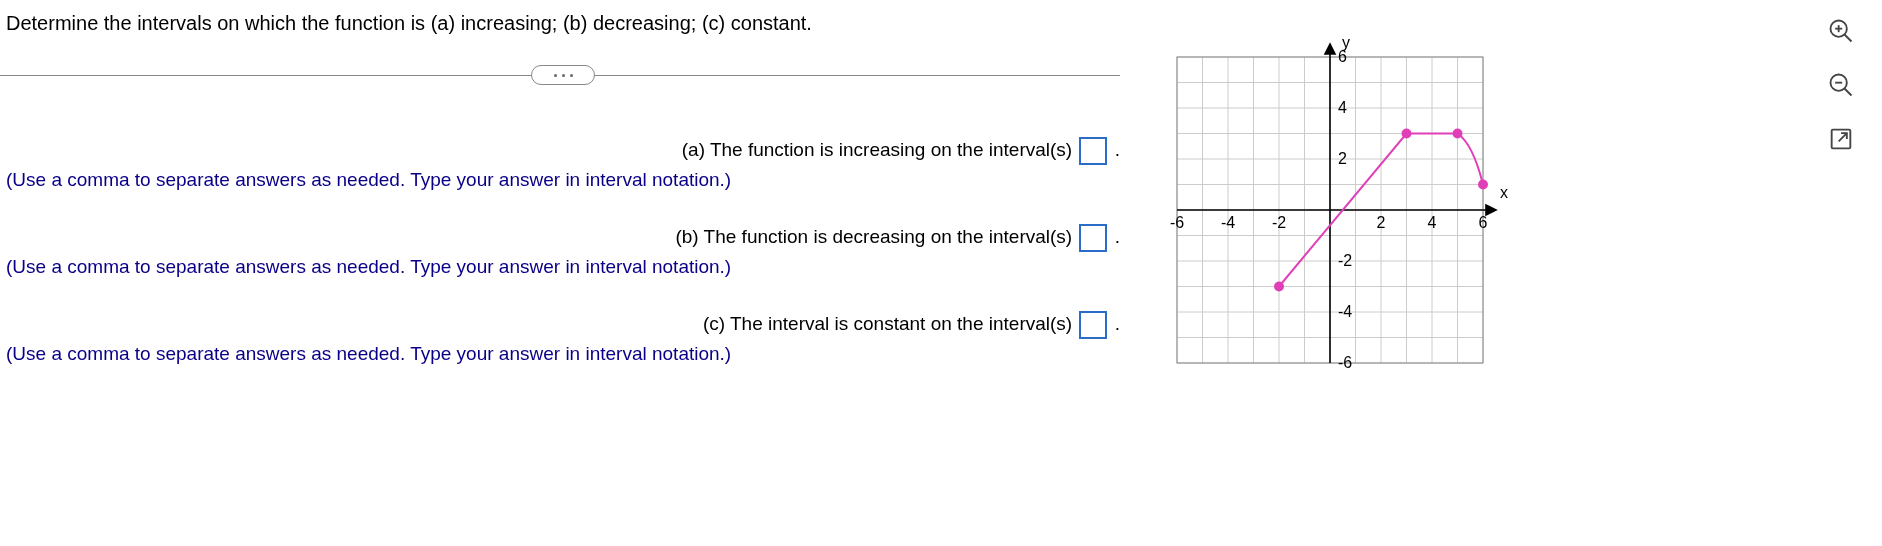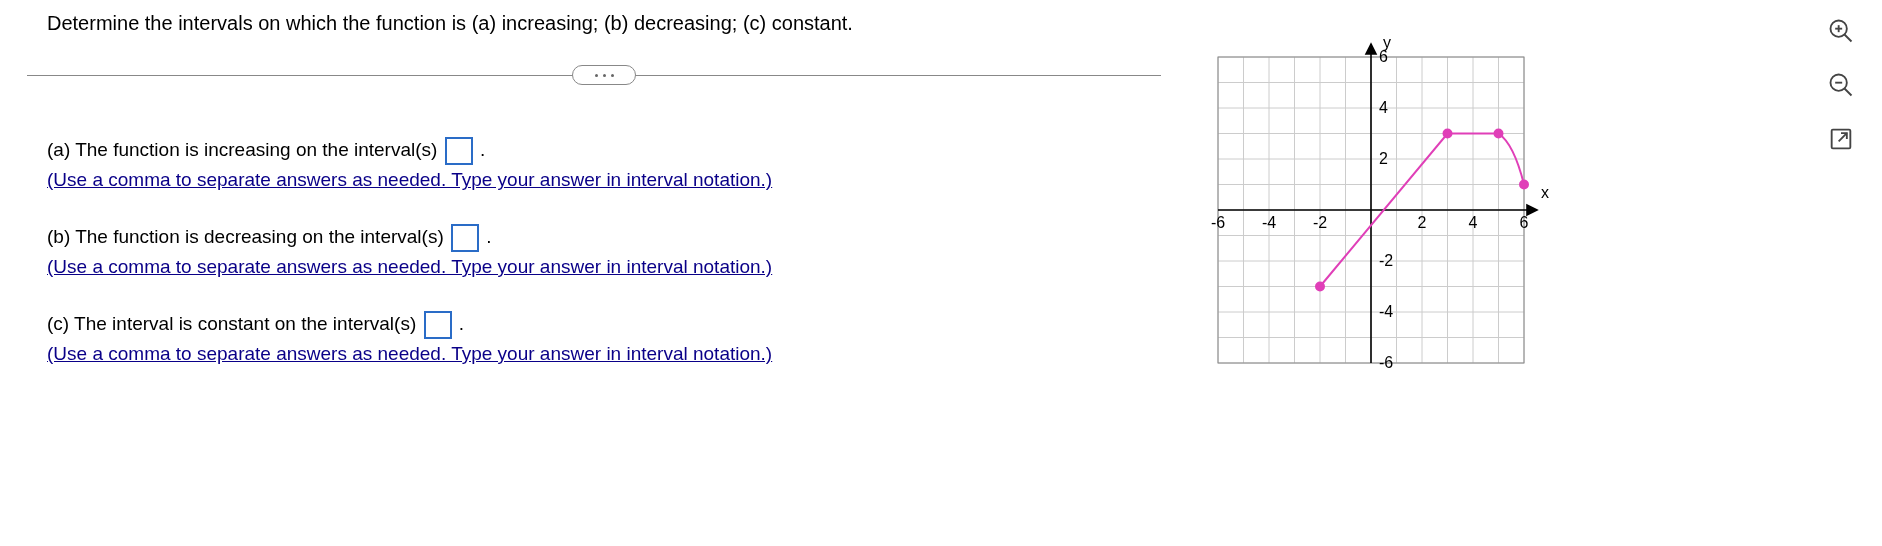--- a/index.html
+++ b/index.html
@@ -12,21 +12,20 @@
       height: 546px;
       position: relative;
     }
     .main-container {
       display: flex;
       align-items: flex-start;
     }
     .question-area {
       width: 1130px;
       padding: 12px 10px 10px 6px;
-      margin-left: 41px;
     }
     .question-text {
       font-size: 20px;
       margin-bottom: 30px;
     }
     .divider-row {
       position: relative;
       height: 40px;
       margin-bottom: 30px;
     }
@@ -57,22 +56,22 @@
       display: flex;
       gap: 5px;
     }
     .divider-dots span {
       width: 3px; height: 3px; background: #666; border-radius: 50%;
     }
     .part {
       margin-bottom: 26px;
       line-height: 1.6;
     }
-    .part-line1 { color: #000; }
-    .part-line2 { color: #0a0088; text-decoration: underline; }
+    .part-line1 { color: #000; text-align: right; }
+    .part-line2 { color: #0a0088; }
     .answer-box {
       display: inline-block;
       width: 28px;
       height: 28px;
       border: 2px solid #2a6cc7;
       vertical-align: middle;
       margin: 0 2px;
       background: #fff;
     }
     .graph-area {

